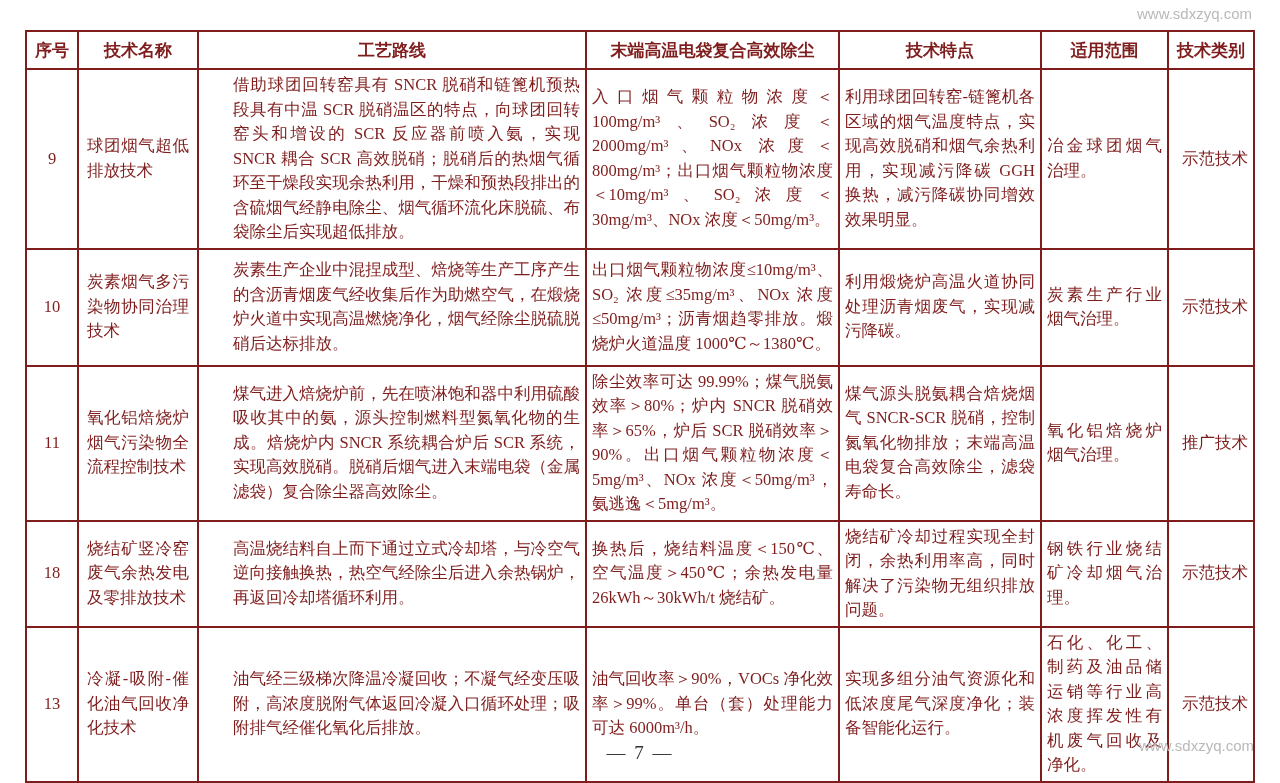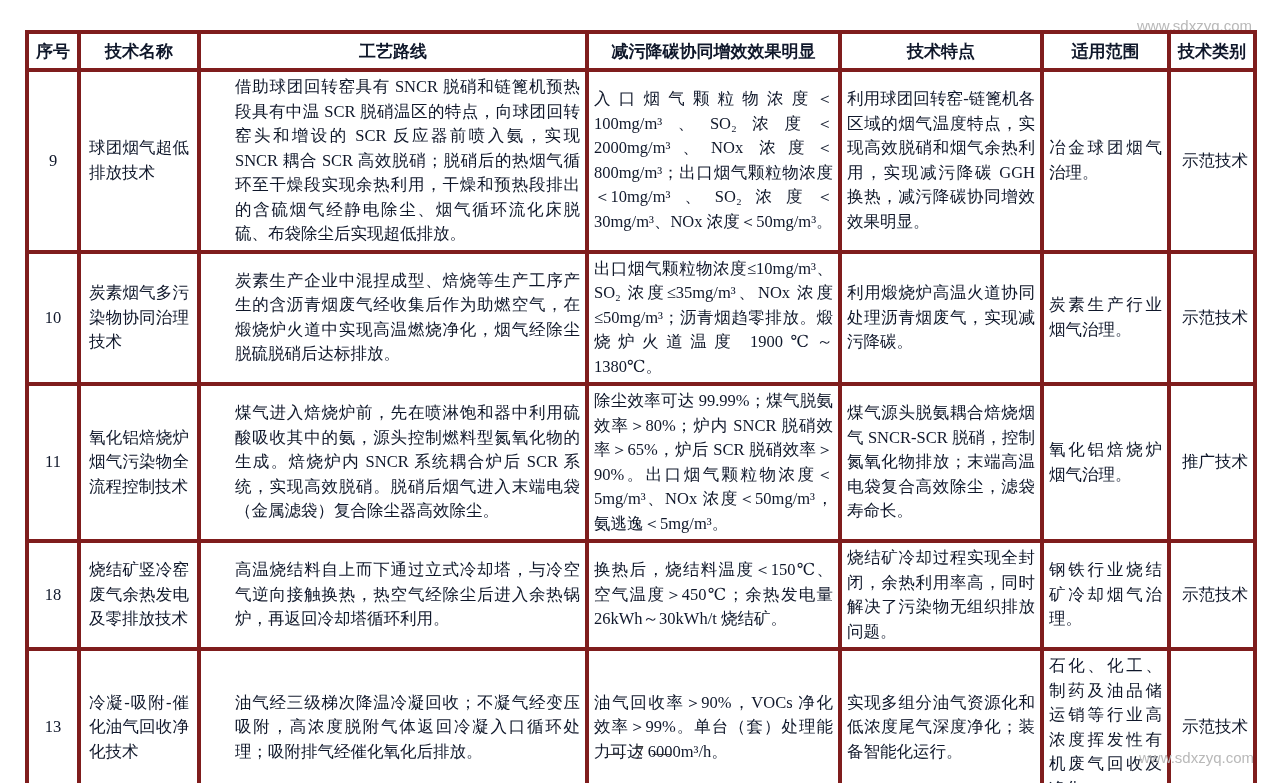--- a/index.html
+++ b/index.html
@@ -9,37 +9,36 @@
     font-family: "Liberation Serif", "DejaVu Serif", serif;
     color: #222222;
     overflow: hidden;
     position: relative;
   }
   .watermark {
     position: absolute;
     color: #b9b9b9;
     font-size: 15px;
     font-family: "Liberation Sans", "DejaVu Sans", sans-serif;
-    margin-top: 12px;
   }
   .watermark.top    { top: 5px;   right: 28px; }
   .watermark.bottom { top: 737px; right: 26px; }
 
   table.doc-table {
     position: absolute;
     left: 25px; top: 30px;
     width: 1228px;
     border-collapse: collapse;
     table-layout: fixed;
     border: 2px solid #2e2e2e;
   }
   .doc-table th, .doc-table td {
-    border: 4px solid #7f1d1d;
+    border: 2px solid #7f1d1d;
     vertical-align: middle;
-    color: #0f172a;
+    color: #7f1d1d;
   }
   .doc-table th {
     height: 38px;
     font-size: 17px;
     font-weight: bold;
     text-align: center;
     padding: 2px 3px;
   }
   .doc-table td {
     font-size: 16.5px;
@@ -83,41 +82,41 @@
     <col style="width:253px">
       <col style="width:202px">
       <col style="width:127px">
       <col style="width:86px">
   </colgroup>
   <thead>
     <tr>
       <th>序号</th>
       <th>技术名称</th>
       <th>工艺路线</th>
-      <th>减污降碳协同增效效果明显</th>
+      <th>末端高温电袋复合高效除尘</th>
       <th>技术特点</th>
       <th>适用范围</th>
       <th>技术类别</th>
     </tr>
   </thead>
   <tbody>
     <tr class="h150">
       <td class="c-no">9</td>
       <td class="c-name">球团烟气超低排放技术</td>
       <td class="c-process">借助球团回转窑具有 SNCR 脱硝和链篦机预热段具有中温 SCR 脱硝温区的特点，向球团回转窑头和增设的 SCR 反应器前喷入氨，实现 SNCR 耦合 SCR 高效脱硝；脱硝后的热烟气循环至干燥段实现余热利用，干燥和预热段排出的含硫烟气经静电除尘、烟气循环流化床脱硫、布袋除尘后实现超低排放。</td>
       <td class="c-ind">入口烟气颗粒物浓度＜100mg/m³、SO₂浓度＜2000mg/m³、NOx 浓度＜800mg/m³；出口烟气颗粒物浓度＜10mg/m³、SO₂浓度＜30mg/m³、NOx 浓度＜50mg/m³。</td>
       <td class="c-feat">利用球团回转窑-链篦机各区域的烟气温度特点，实现高效脱硝和烟气余热利用，实现减污降碳 GGH 换热，减污降碳协同增效效果明显。</td>
       <td class="c-scope">冶金球团烟气治理。</td>
       <td class="c-cat">示范技术</td>
     </tr>
     <tr class="h117">
       <td class="c-no">10</td>
       <td class="c-name">炭素烟气多污染物协同治理技术</td>
       <td class="c-process">炭素生产企业中混捏成型、焙烧等生产工序产生的含沥青烟废气经收集后作为助燃空气，在煅烧炉火道中实现高温燃烧净化，烟气经除尘脱硫脱硝后达标排放。</td>
-      <td class="c-ind">出口烟气颗粒物浓度≤10mg/m³、SO₂ 浓度≤35mg/m³、NOx 浓度≤50mg/m³；沥青烟趋零排放。煅烧炉火道温度 1900℃～1380℃。</td>
+      <td class="c-ind">出口烟气颗粒物浓度≤10mg/m³、SO₂ 浓度≤35mg/m³、NOx 浓度≤50mg/m³；沥青烟趋零排放。煅烧炉火道温度 1000℃～1380℃。</td>
       <td class="c-feat">利用煅烧炉高温火道协同处理沥青烟废气，实现减污降碳。</td>
       <td class="c-scope">炭素生产行业烟气治理。</td>
       <td class="c-cat">示范技术</td>
     </tr>
     <tr class="h145">
       <td class="c-no">11</td>
       <td class="c-name">氧化铝焙烧炉烟气污染物全流程控制技术</td>
       <td class="c-process">煤气进入焙烧炉前，先在喷淋饱和器中利用硫酸吸收其中的氨，源头控制燃料型氮氧化物的生成。焙烧炉内 SNCR 系统耦合炉后 SCR 系统，实现高效脱硝。脱硝后烟气进入末端电袋（金属滤袋）复合除尘器高效除尘。</td>
       <td class="c-ind">除尘效率可达 99.99%；煤气脱氨效率＞80%；炉内 SNCR 脱硝效率＞65%，炉后 SCR 脱硝效率＞90%。出口烟气颗粒物浓度＜5mg/m³、NOx 浓度＜50mg/m³，氨逃逸＜5mg/m³。</td>
       <td class="c-feat">煤气源头脱氨耦合焙烧烟气 SNCR-SCR 脱硝，控制氮氧化物排放；末端高温电袋复合高效除尘，滤袋寿命长。</td>

